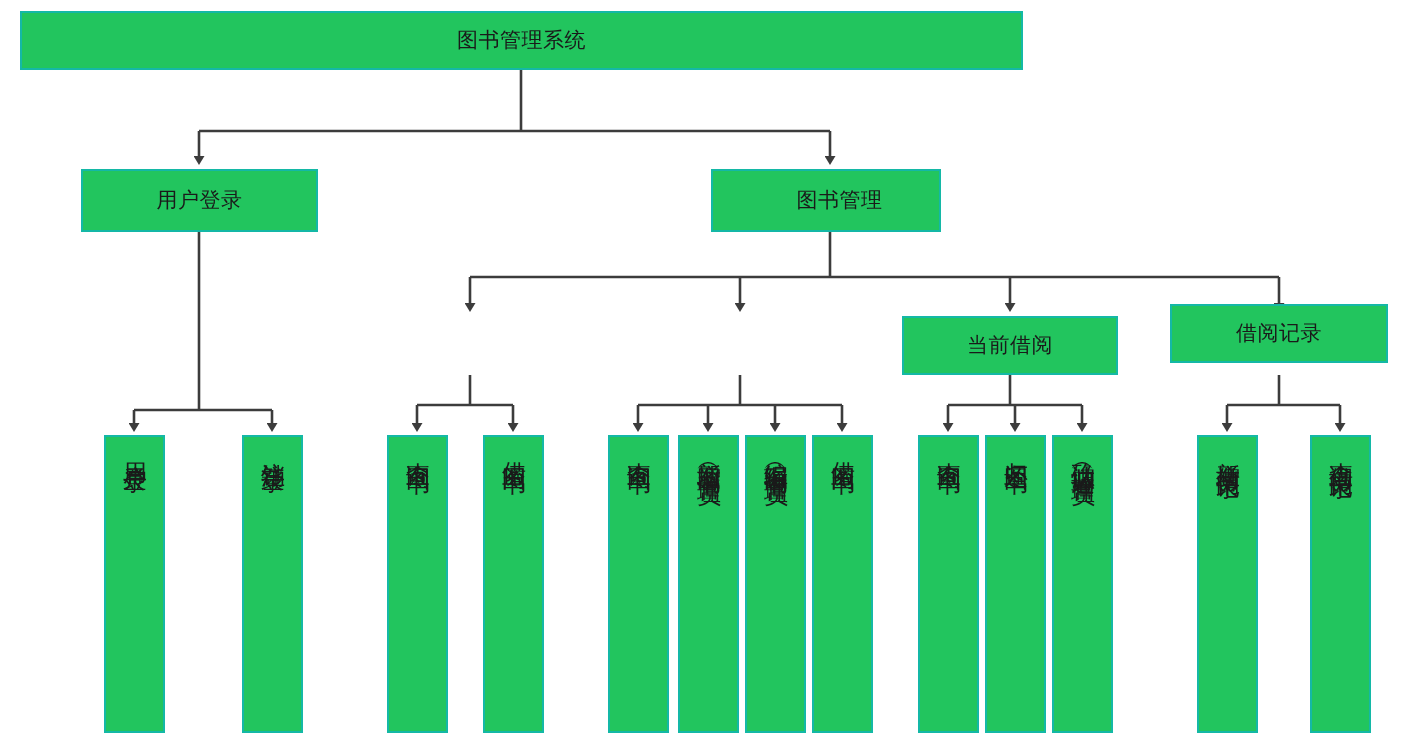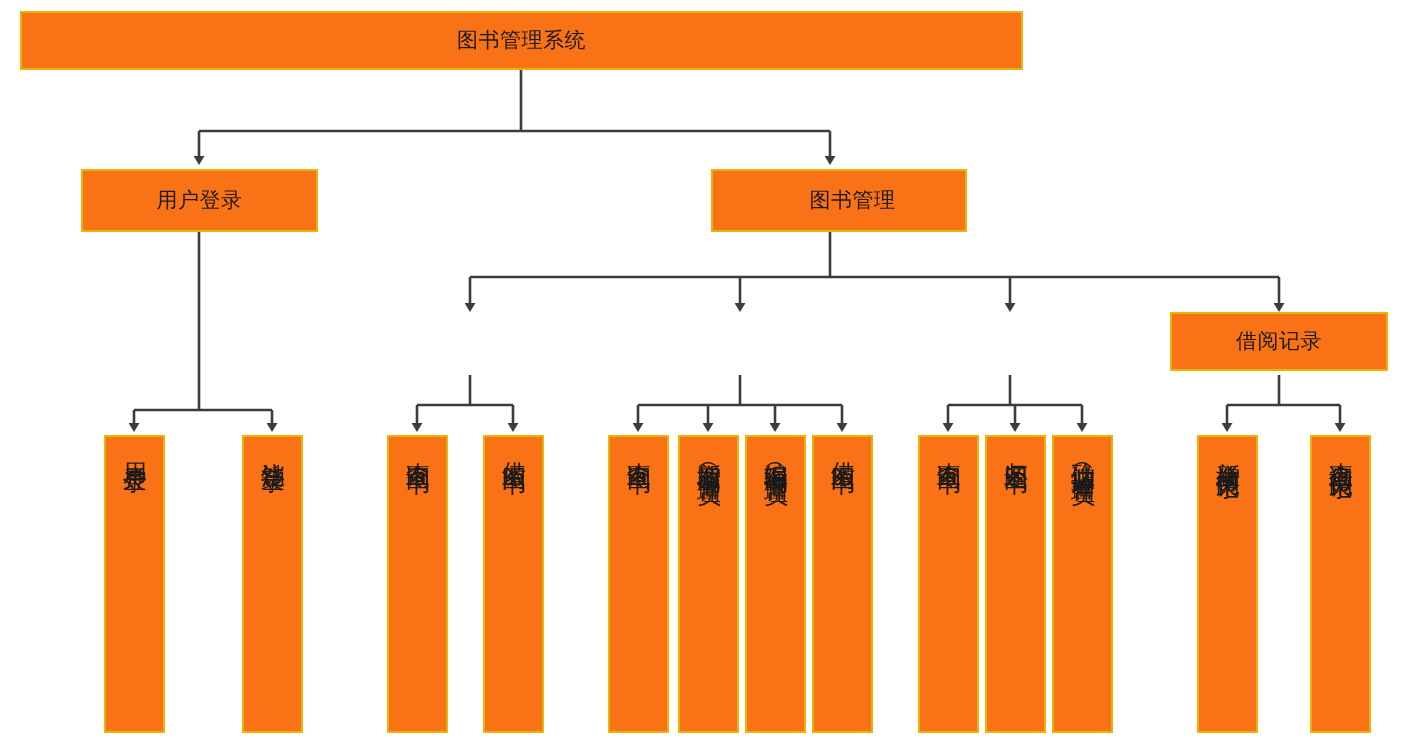--- a/index.html
+++ b/index.html
@@ -21,22 +21,22 @@
     position: absolute;
     left: 0;
     top: 0;
     width: 1405px;
     height: 747px;
     pointer-events: none;
   }
   .node {
     position: absolute;
     box-sizing: border-box;
-    border: 2px solid #eab308;
-    background: #f97316;
+    border: 2px solid #14b8a6;
+    background: #22c55e;
     display: flex;
     align-items: center;
     justify-content: center;
     color: #1a1a1a;
     line-height: 1.12;
   }
   .node .label {
     display: block;
     text-align: center;
   }
@@ -121,25 +121,28 @@
     </g>
   </svg>
 
   <div class="node horiz" style="left:20px; top:11px; width:1003px; height:59px;">
     <span class="label">图书管理系统</span>
   </div>
 
   <div class="node horiz" style="left:81px; top:169px; width:237px; height:63px;">
     <span class="label">用户登录</span>
   </div>
-  <div class="node horiz" style="left:711px; top:169px; width:256px; height:63px;padding-left:27px;">
+  <div class="node horiz" style="left:711px; top:169px; width:230px; height:63px;padding-left:27px;">
     <span class="label">图书管理</span>
   </div>
 
-  <div class="node horiz" style="left:1170px; top:312px; width:218px; height:59px;">
+  <div class="node horiz" style="left:902px; top:316px; width:216px; height:59px;">
+    <span class="label">当前借阅</span>
+  </div>
+  <div class="node horiz" style="left:1170px; top:304px; width:218px; height:59px;">
     <span class="label">借阅记录</span>
   </div>
 
   <div class="node vert" style="left:104px; top:435px; width:61px; height:298px;">
     <span class="label">用户登录</span>
   </div>
   <div class="node vert" style="left:242px; top:435px; width:61px; height:298px;">
     <span class="label">注销登录</span>
   </div>
 

